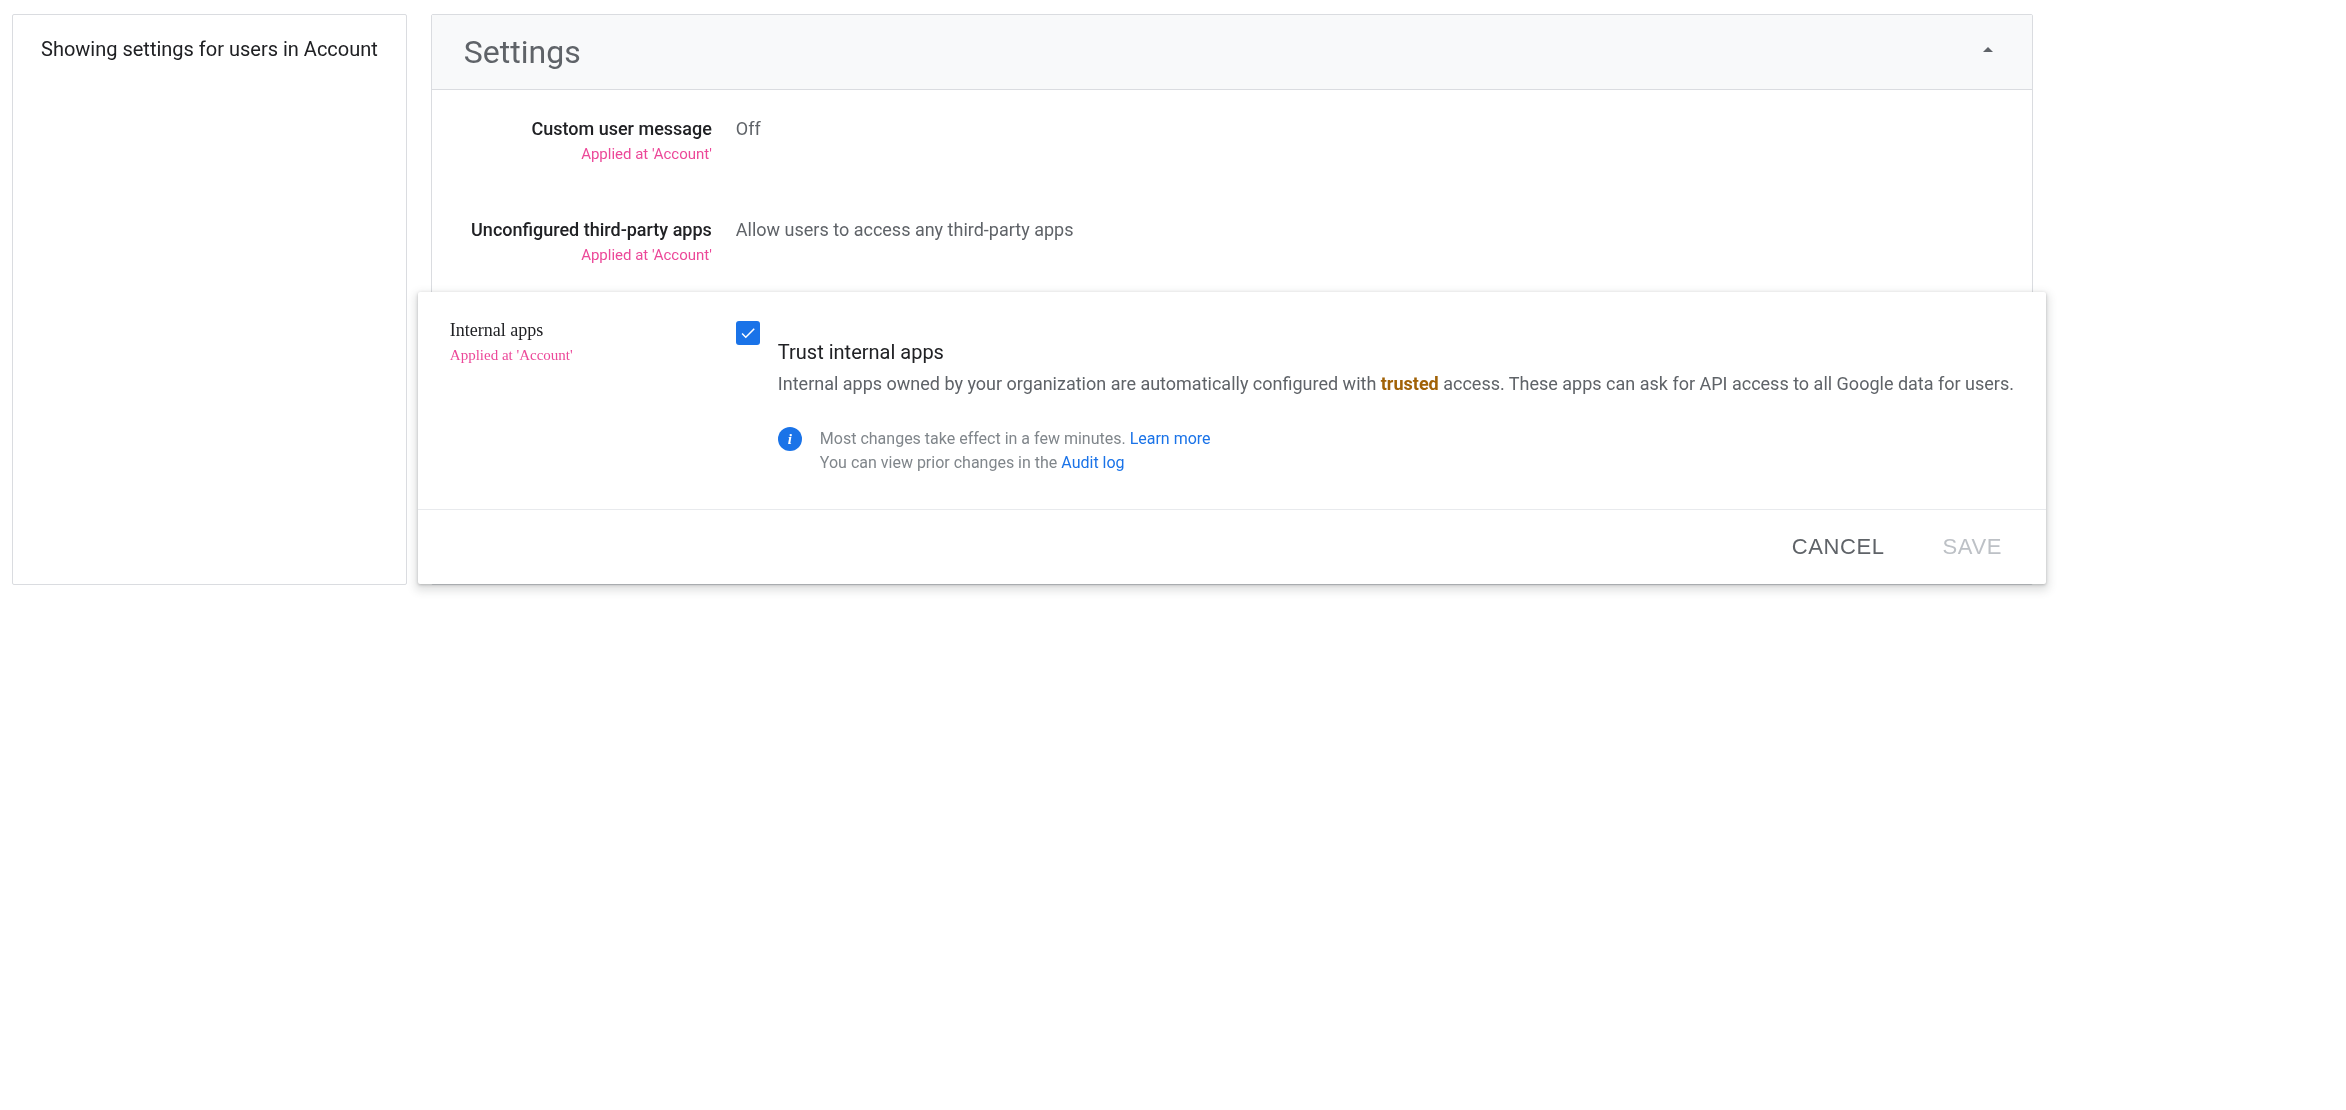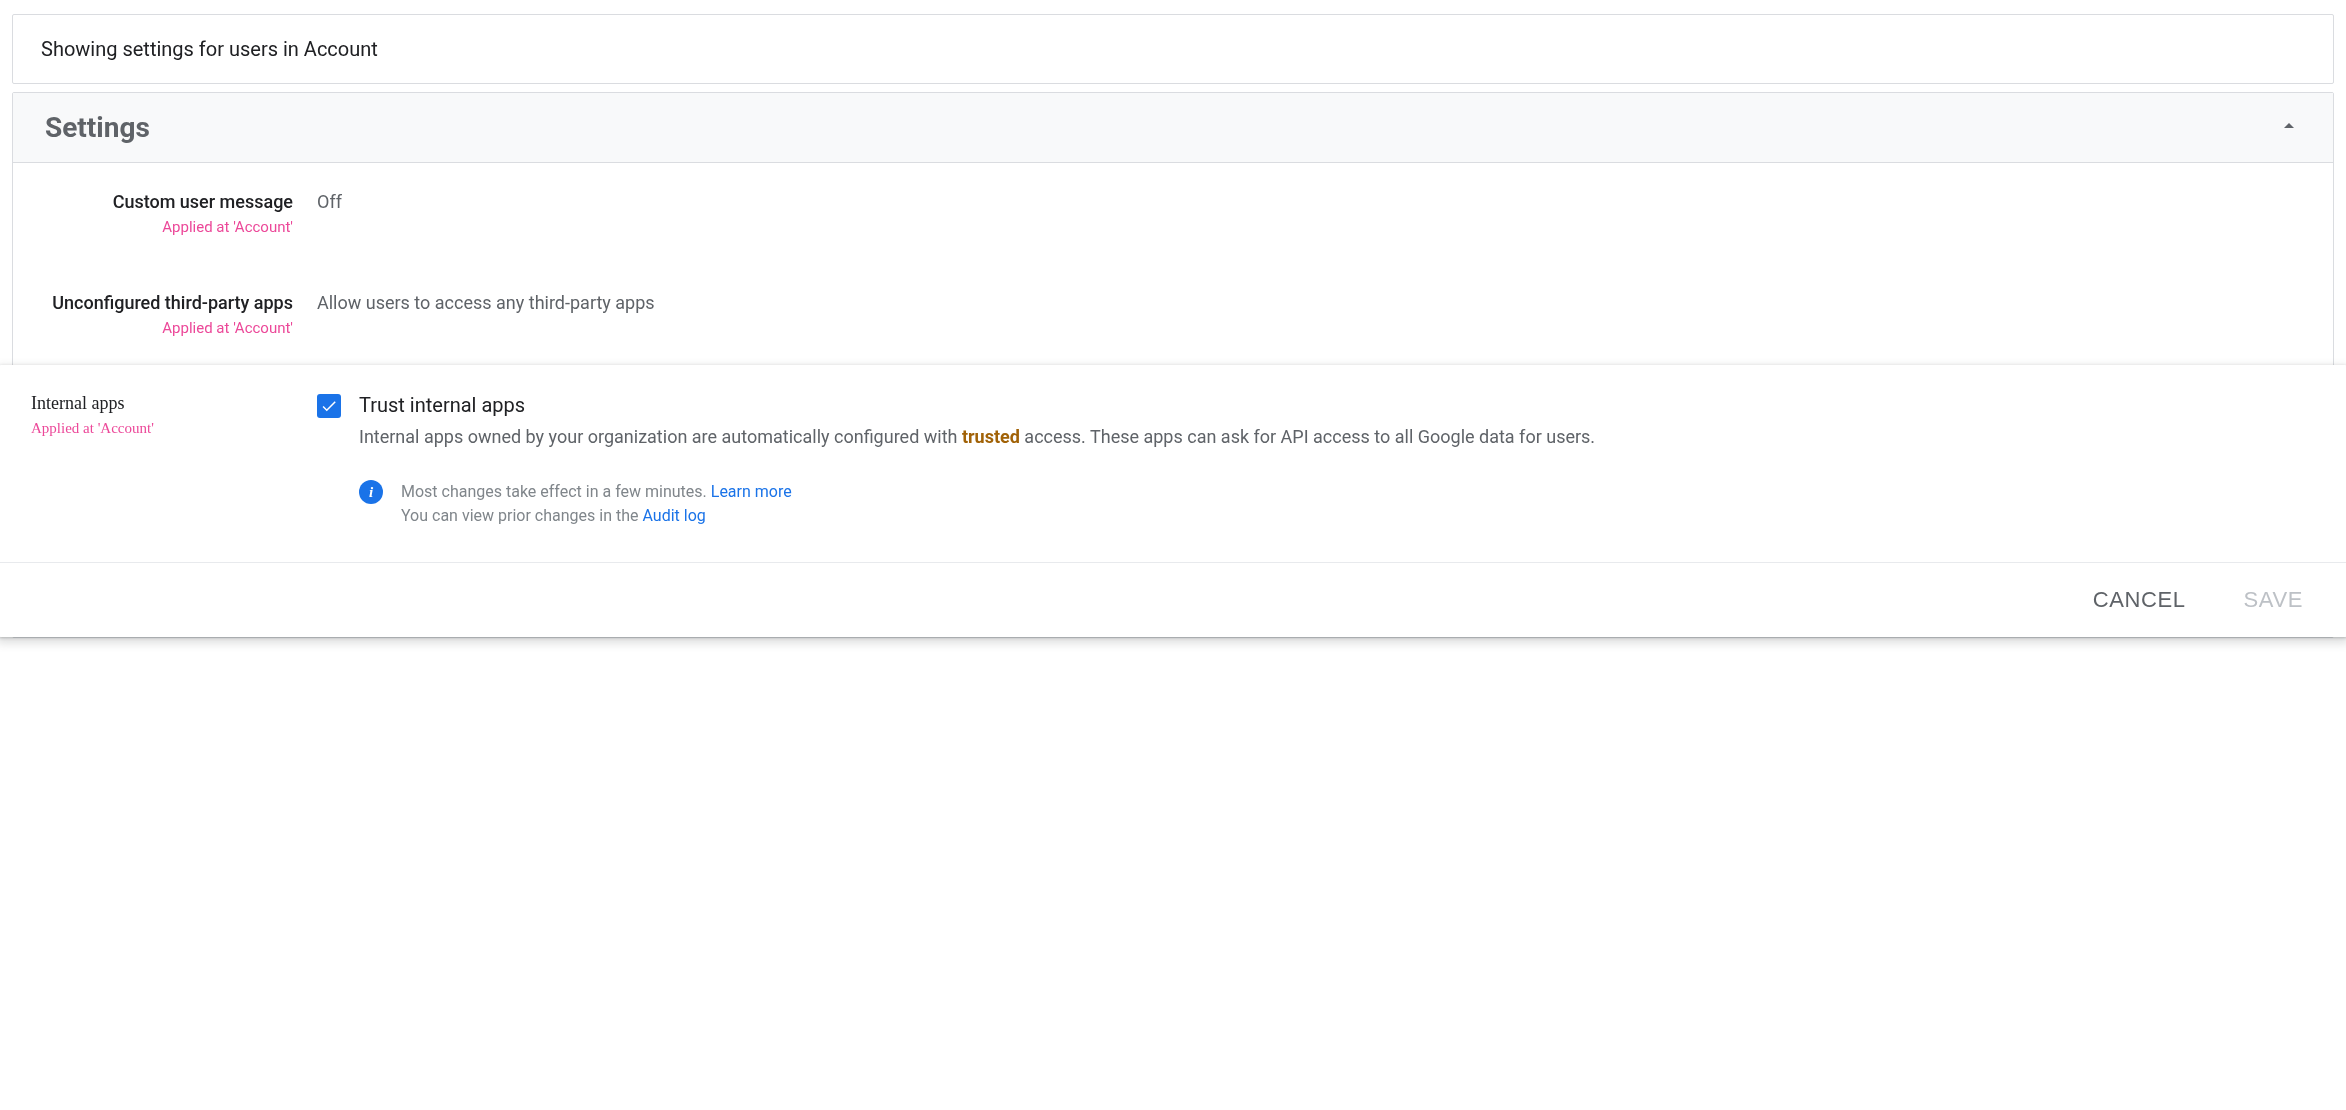--- a/index.html
+++ b/index.html
@@ -47,22 +47,21 @@
       color: #5f6368;
     }
     .chevron-down-icon svg {
       width: 22px;
       height: 22px;
       fill: #5f6368;
     }
     .main {
       flex: 1;
       display: flex;
-      flex-direction: column;
-      gap: 8px;
+      gap: 24px;
     }
     .scope-banner {
       border: 1px solid #dadce0;
       border-radius: 2px;
       padding: 22px 28px;
       font-size: 20px;
       color: #202124;
     }
     .settings-card {
       border: 1px solid #dadce0;
@@ -72,22 +71,22 @@
     .settings-header {
       display: flex;
       justify-content: space-between;
       align-items: center;
       padding: 18px 32px;
       background: #f8f9fa;
       border-bottom: 1px solid #dadce0;
       cursor: pointer;
     }
     .settings-title {
-      font-size: 28px;
-      font-weight: 700;
+      font-size: 32px;
+      font-weight: 400;
       color: #5f6368;
     }
     .chevron-up-icon svg,
     .chevron-down-icon-hdr svg {
       width: 24px;
       height: 24px;
       fill: #5f6368;
     }
     .settings-body {
       padding: 0 32px;
@@ -151,20 +150,21 @@
       cursor: pointer;
       margin-top: 1px;
     }
     .checkbox svg {
       width: 18px;
       height: 18px;
       fill: #fff;
     }
     .checkbox-content {
       flex: 1;
+      margin-top: 20px;
     }
     .checkbox-title {
       font-size: 20px;
       color: #202124;
       margin-bottom: 6px;
     }
     .checkbox-desc {
       font-size: 18px;
       color: #5f6368;
       line-height: 1.5;

